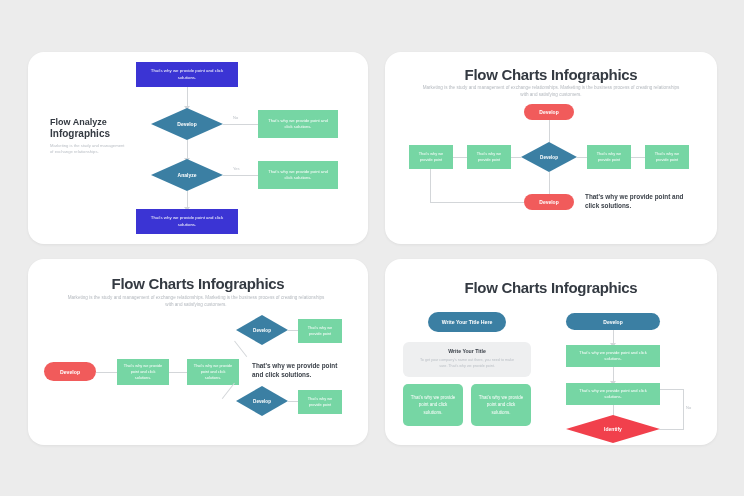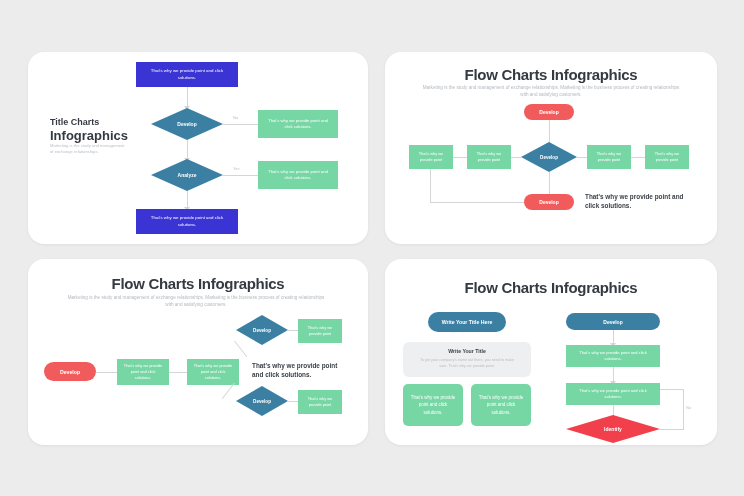--- a/index.html
+++ b/index.html
@@ -73,22 +73,22 @@
     border-top:4px solid #d3d6d9;
   }
 </style>
 </head>
 <body>
 
 <div class="board">
 
   <div class="slide" id="slide1">
 
-    <div class="side-title" style="position:absolute;left:22px;top:65px;width:92px;font-size:9px;">Title Charts</div>
-    <div class="side-title" style="position:absolute;left:22px;top:76px;width:92px;font-size:13px;">Infographics</div>
+    <div class="side-title" style="position:absolute;left:22px;top:65px;width:92px;font-size:9px;">Flow Analyze</div>
+    <div class="side-title" style="position:absolute;left:22px;top:76px;width:92px;font-size:10px;">Infographics</div>
     <div class="blurb" style="position:absolute;left:22px;top:91px;width:78px;font-size:4.2px;">Marketing is the study and management of exchange relationships.</div>
 
     <div class="node rect indigo" style="left:108px;top:10px;width:102px;height:25px;font-size:4.4px;padding:0 7px;line-height:1.5;">That's why we provide point and click solutions.</div>
     <div class="conn conn-v" style="left:159px;top:35px;height:21px;"></div>
     <div class="arrowdown" style="left:156px;top:54px;"></div>
 
     <div class="diamond-wrap" style="left:123px;top:56px;width:72px;height:32px;">
       <div class="diamond" style="--dc:#3b7fa3;"></div>
       <div class="diamond-label" style="font-size:5px;">Develop</div>
     </div>

